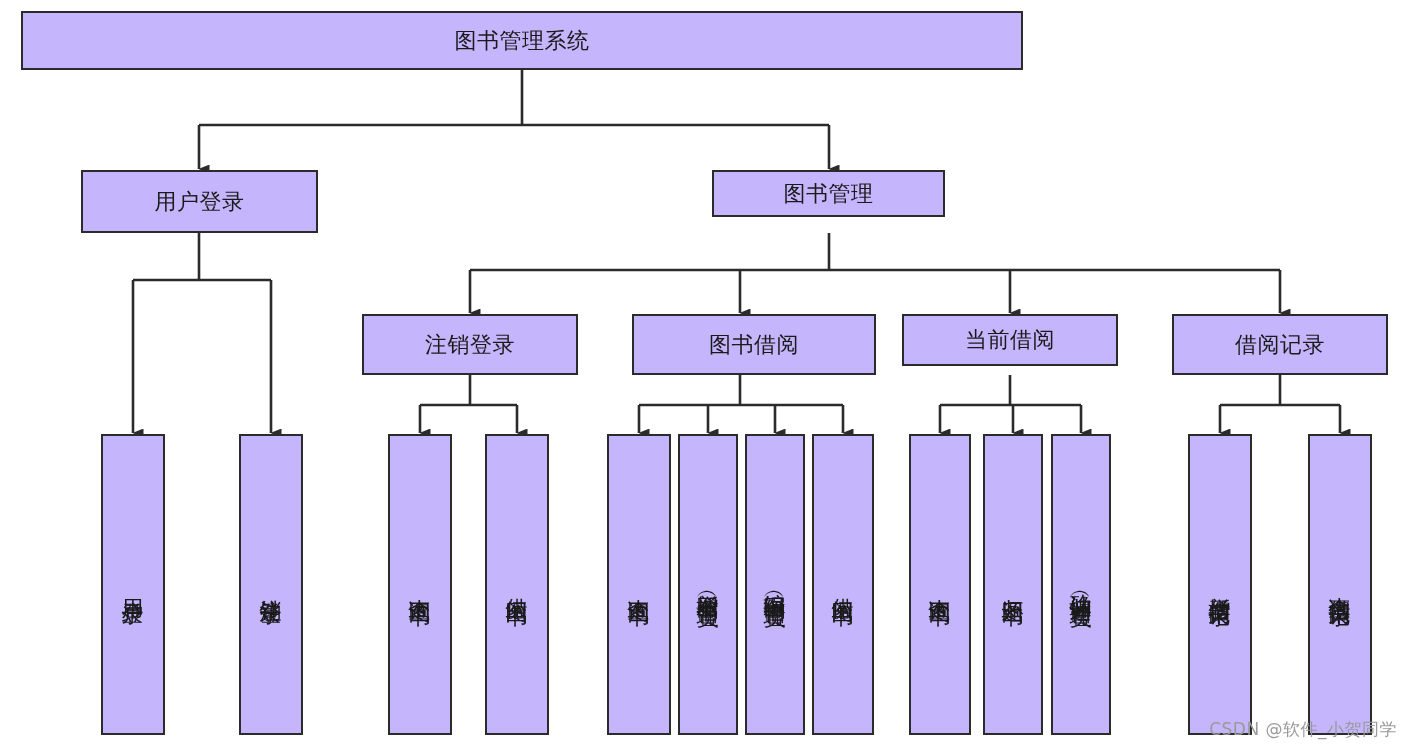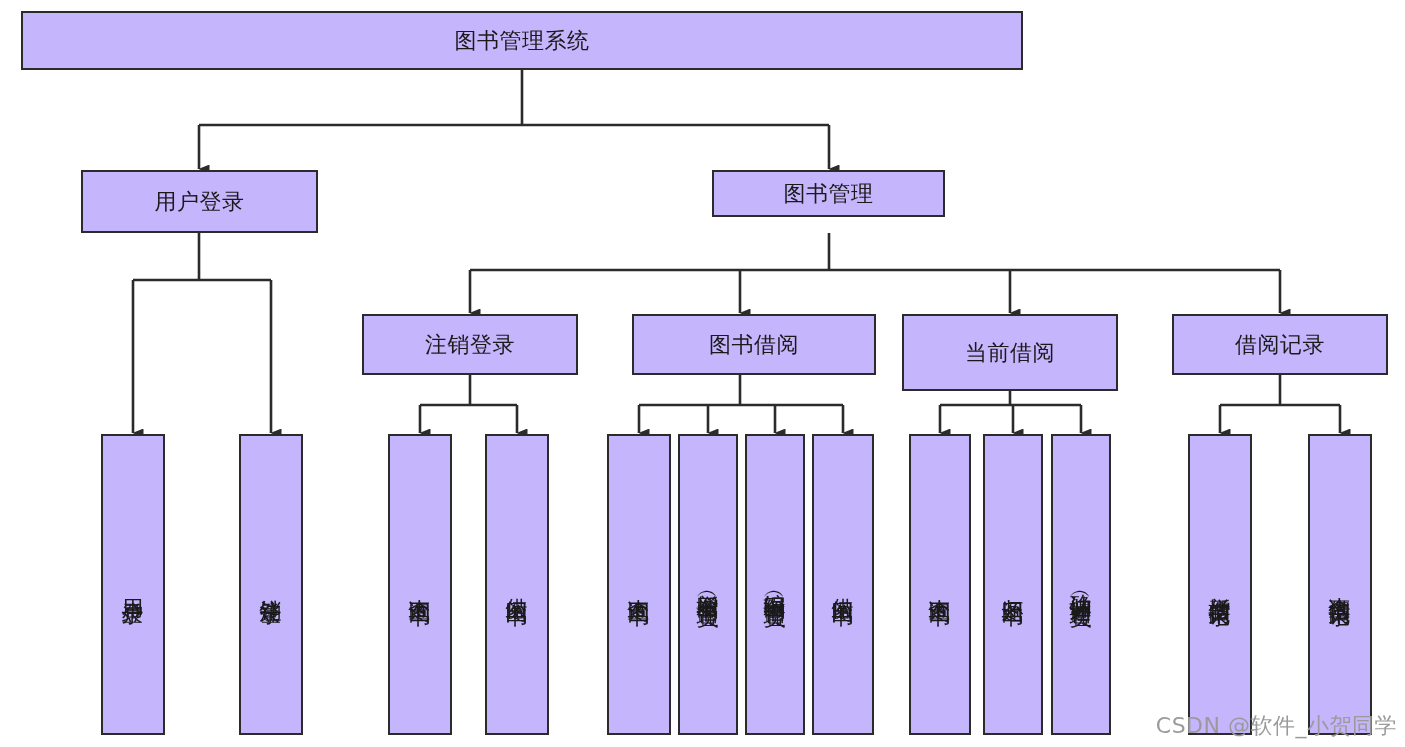--- a/index.html
+++ b/index.html
@@ -53,21 +53,21 @@
     line-height: 1.42;
     color: #1a1a1a;
     letter-spacing: 2px;
     text-align: center;
     white-space: nowrap;
   }
   #watermark {
     position: absolute;
     right: 8px;
     bottom: 6px;
-    font-size: 22px;
+    font-size: 17px;
     color: #9a9a9a;
     letter-spacing: 0.5px;
     white-space: nowrap;
     pointer-events: none;
   }
 </style>
 </head>
 <body>
 
 <div id="diagram-root">
@@ -128,21 +128,21 @@
       </div>
     </div>
 
   <div id="level3-container">
       <div class="node-box" style="left: 362px; top: 314px; width: 216px; height: 61px;">
         <span class="node-label-h">注销登录</span>
       </div>
       <div class="node-box" style="left: 632px; top: 314px; width: 244px; height: 61px;">
         <span class="node-label-h">图书借阅</span>
       </div>
-      <div class="node-box" style="left: 902px; top: 314px; width: 216px; height: 77px;">
+      <div class="node-box" style="left: 902px; top: 314px; width: 216px; height: 52px;">
         <span class="node-label-h">当前借阅</span>
       </div>
       <div class="node-box" style="left: 1172px; top: 314px; width: 216px; height: 61px;">
         <span class="node-label-h">借阅记录</span>
       </div>
     </div>
 
   <div id="leaves-container">
       <div class="node-box leaf" style="left: 101px; top: 434px; width: 64px; height: 301px;">
         <span class="node-label-v">用户登录</span>

